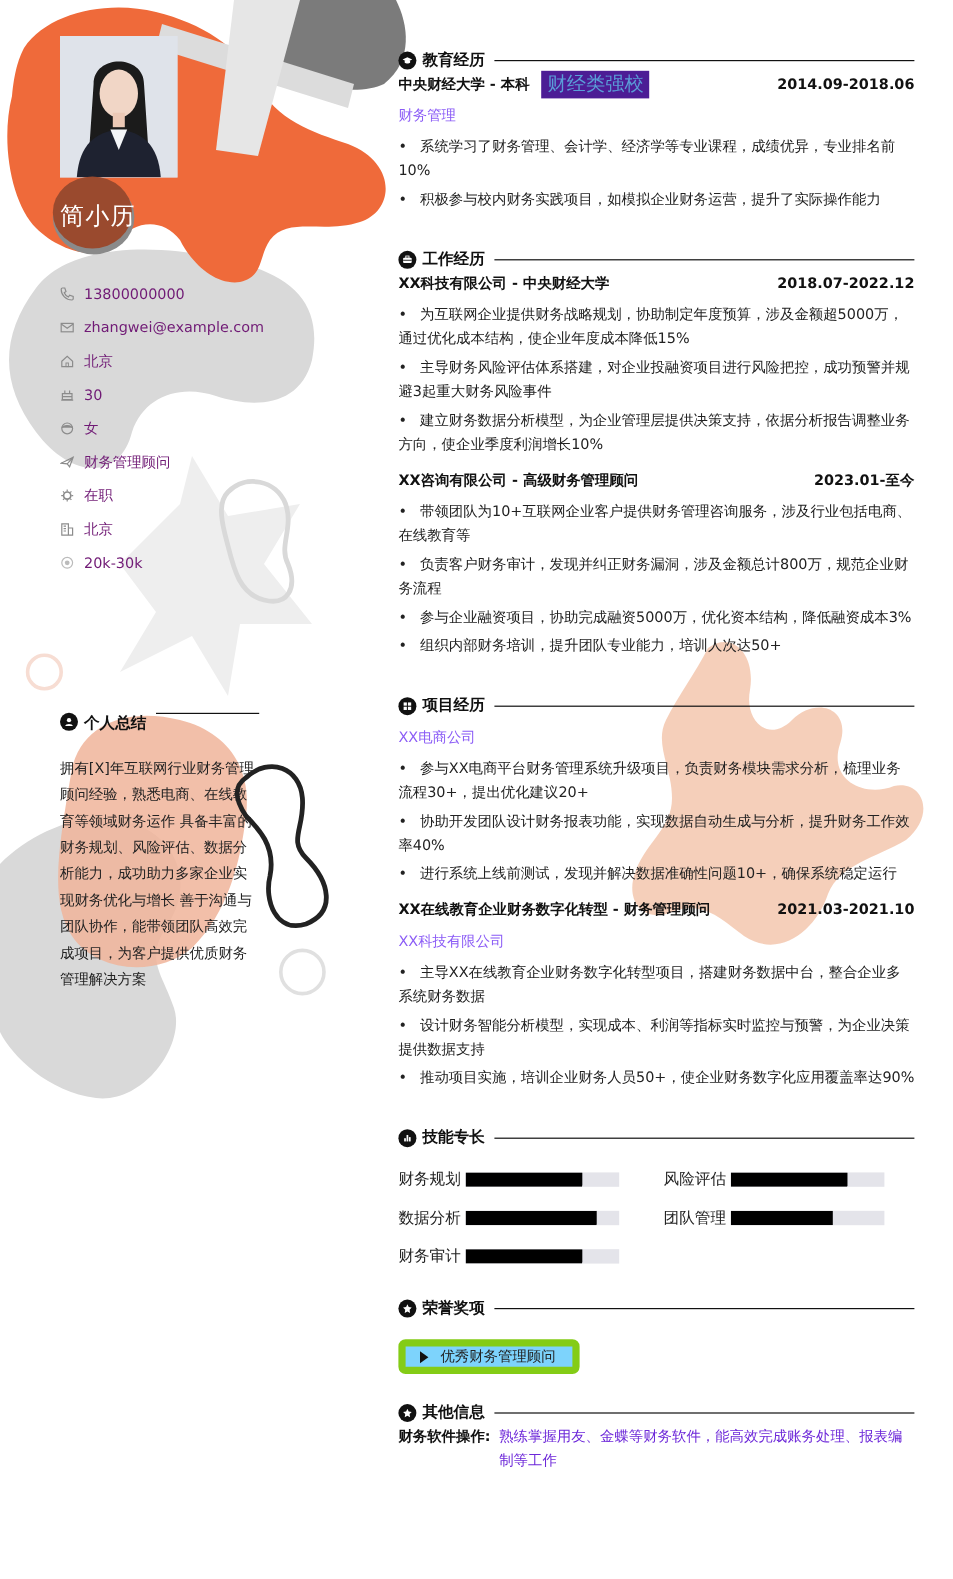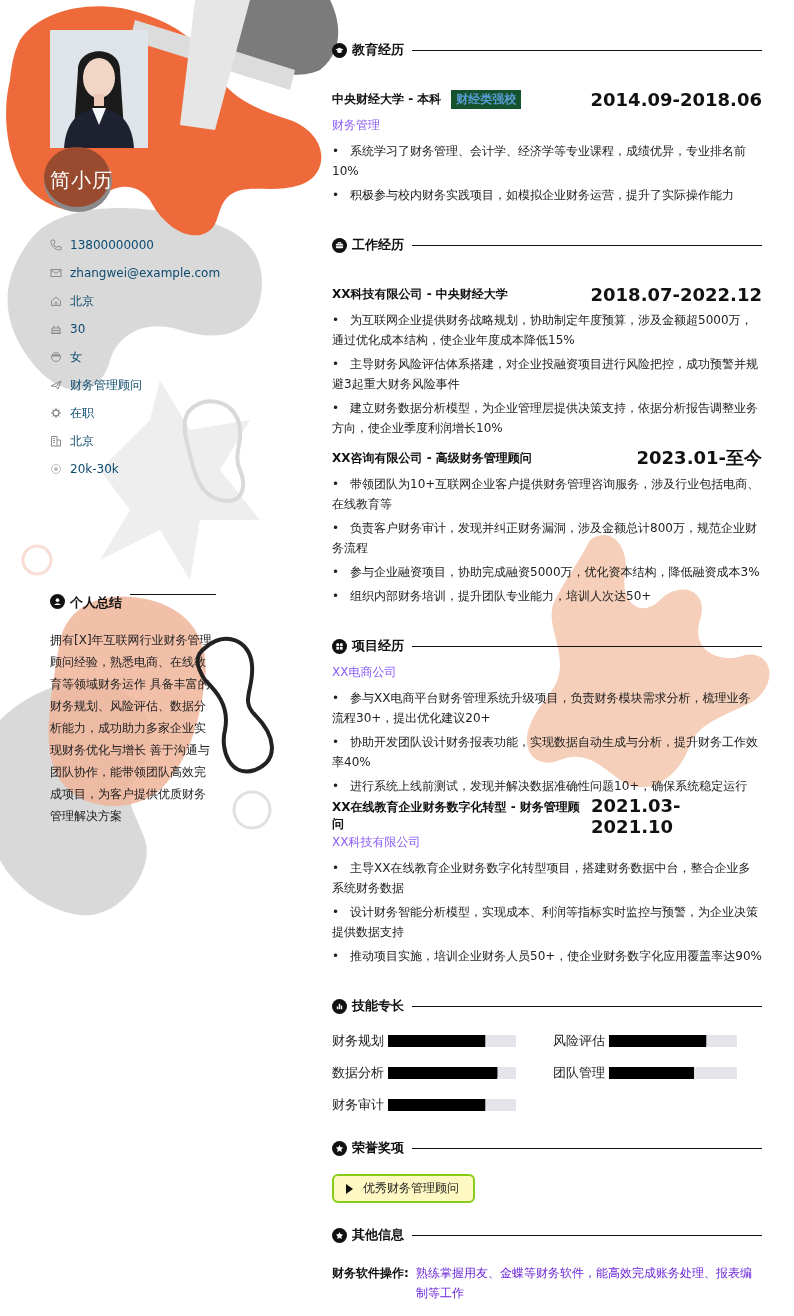--- a/index.html
+++ b/index.html
@@ -11,57 +11,57 @@
   .page { position: absolute; left: 0; top: 0; width: 794px; height: 1316px; z-index: 1; }
 
   
   .photo { position: absolute; left: 50px; top: 30px; width: 98px; height: 118px; background: #dfe3ea; overflow: hidden; }
   .photo svg { width: 100%; height: 100%; display: block; }
   .name-badge { position: absolute; left: 44px; top: 150px; width: 68px; height: 62px; border-radius: 50%; background: #8a8a8a; }
   .name-badge-inner { position: absolute; left: 44px; top: 147px; width: 66px; height: 60px; border-radius: 50%; background: #9a4a2e; }
   .name { position: absolute; left: 50px; top: 167px; font-size: 20px; color: #ffffff; letter-spacing: 1px; }
 
   .info-list { position: absolute; left: 50px; top: 231px; width: 230px; }
-  .info-item { display: flex; align-items: center; height: 28px; font-size: 12px; color: #0c4a6e; }
+  .info-item { display: flex; align-items: center; height: 28px; font-size: 12px; color: #701a75; }
   .info-icon { width: 12px; height: 12px; margin-right: 8px; color: #8c8c8c; display: inline-flex; align-items: center; justify-content: center; }
   .info-icon svg { width: 12px; height: 12px; }
 
   .summary-head { position: absolute; left: 50px; top: 594px; width: 166px; display: flex; align-items: flex-start; }
   .sec-icon { width: 15px; height: 15px; border-radius: 50%; background: #111; display: inline-flex; align-items: center; justify-content: center; margin-right: 5px; flex-shrink: 0; }
   .sec-icon svg { width: 9px; height: 9px; }
   .sec-title { font-size: 13px; font-weight: bold; color: #111; white-space: nowrap; }
   .sec-line { flex: 1; height: 1px; background: #111; margin-left: 8px; }
   .summary-text { position: absolute; left: 50px; top: 629px; width: 165px; font-size: 12px; line-height: 22px; color: #222; }
 
   
   .right { position: absolute; left: 332px; top: 40px; width: 430px; }
   .section-head { display: flex; align-items: center; height: 20px; }
-  .entry-head { display: flex; justify-content: space-between; align-items: center; margin-top: 29px; height: 20px; }
+  .entry-head { display: flex; justify-content: space-between; align-items: center; margin-top: 0; height: 20px; }
   .entry-title { font-size: 12px; font-weight: bold; color: #111; display: flex; align-items: center; }
-  .entry-date { font-size: 18px; font-weight: bold; color: #111; }
-  .tag { margin-left: 10px; background: #14532d; color: #5a9ed8; font-weight: bold; font-size: 12px; padding: 1px 5px; }
+  .entry-date { font-size: 12px; font-weight: bold; color: #111; }
+  .tag { margin-left: 10px; background: #4c1d95; color: #5a9ed8; font-weight: normal; font-size: 16px; padding: 1px 5px; }
   .entry-sub { font-size: 12px; font-weight: normal; color: #8b5cf6; margin-top: 6px; height: 20px; line-height: 20px; }
   ul.bullets { list-style: none; margin-top: 6px; }
   ul.bullets li { font-size: 12px; line-height: 20px; color: #222; margin-bottom: 4px; position: relative; text-indent: 0; }
   ul.bullets li .dot { display: inline-block; width: 18px; }
 
   .sec-gap { height: 26px; }
 
   .skills { display: grid; grid-template-columns: 221px 209px; row-gap: 14px; margin-top: 16px; }
   .skill { display: flex; align-items: center; height: 18px; }
   .skill-label { font-size: 13px; color: #222; width: 56px; }
   .skill-track { width: 128px; height: 12px; background: #e4e4ea; position: relative; overflow: hidden; }
   .skill-fill { position: absolute; left: 0; top: 0; height: 12px; background: #000; clip-path: polygon(0 0, 100% 0, calc(100% + 0px) 0, 100% 100%, 0 100%); }
   .skill-fill::after { content: ""; position: absolute; right: -6px; top: 0; width: 0; height: 0; border-top: 12px solid #000; border-right: 6px solid transparent; }
 
   .award-wrap { margin-top: 16px; }
-  .award { display: inline-flex; align-items: center; border: 2px solid #84cc16; border-radius: 6px; padding: 0 14px 0 12px; height: 29px; font-size: 12px; color: #222; background: #fef9c3; }
+  .award { display: inline-flex; align-items: center; border: 6px solid #84cc16; border-radius: 6px; padding: 0 14px 0 12px; height: 29px; font-size: 12px; color: #222; background: #7dd3fc; }
   .award .tri { width: 0; height: 0; border-left: 7px solid #111; border-top: 5px solid transparent; border-bottom: 5px solid transparent; margin-right: 10px; }
 
-  .other { display: flex; margin-top: 18px; font-size: 12px; line-height: 20px; }
+  .other { display: flex; font-size: 12px; line-height: 20px; }
   .other-label { font-weight: bold; color: #111; width: 84px; flex-shrink: 0; }
   .other-value { color: #6d28d9; }
 </style>
 </head>
 <body>
 
 <svg class="bg" viewBox="0 0 794 1316" xmlns="http://www.w3.org/2000/svg">
 
   <path d="M30 240 C60 200,140 205,180 215 C240 225,270 250,260 300 C250 340,210 340,180 330 C150 320,120 330,110 360 C100 400,60 400,30 360 C0 320,0 280,30 240 Z" fill="#d9d9d9"></path>
 

